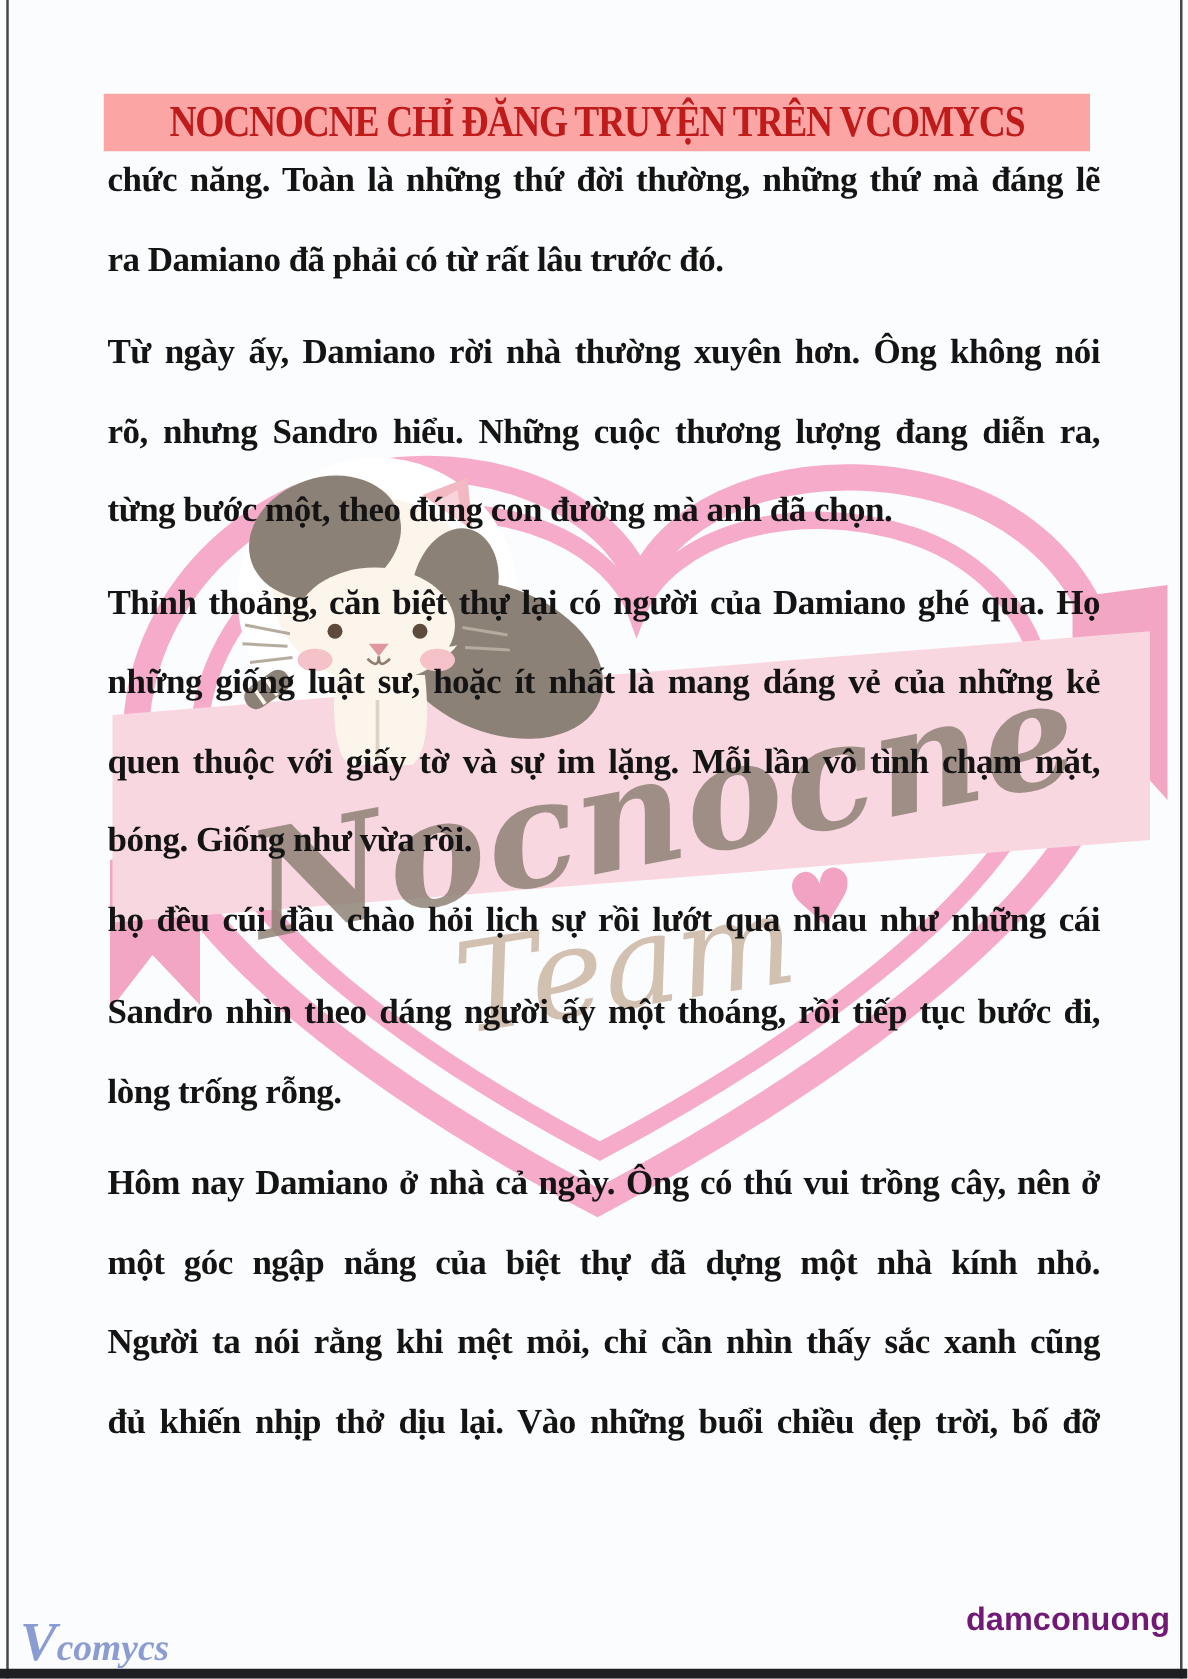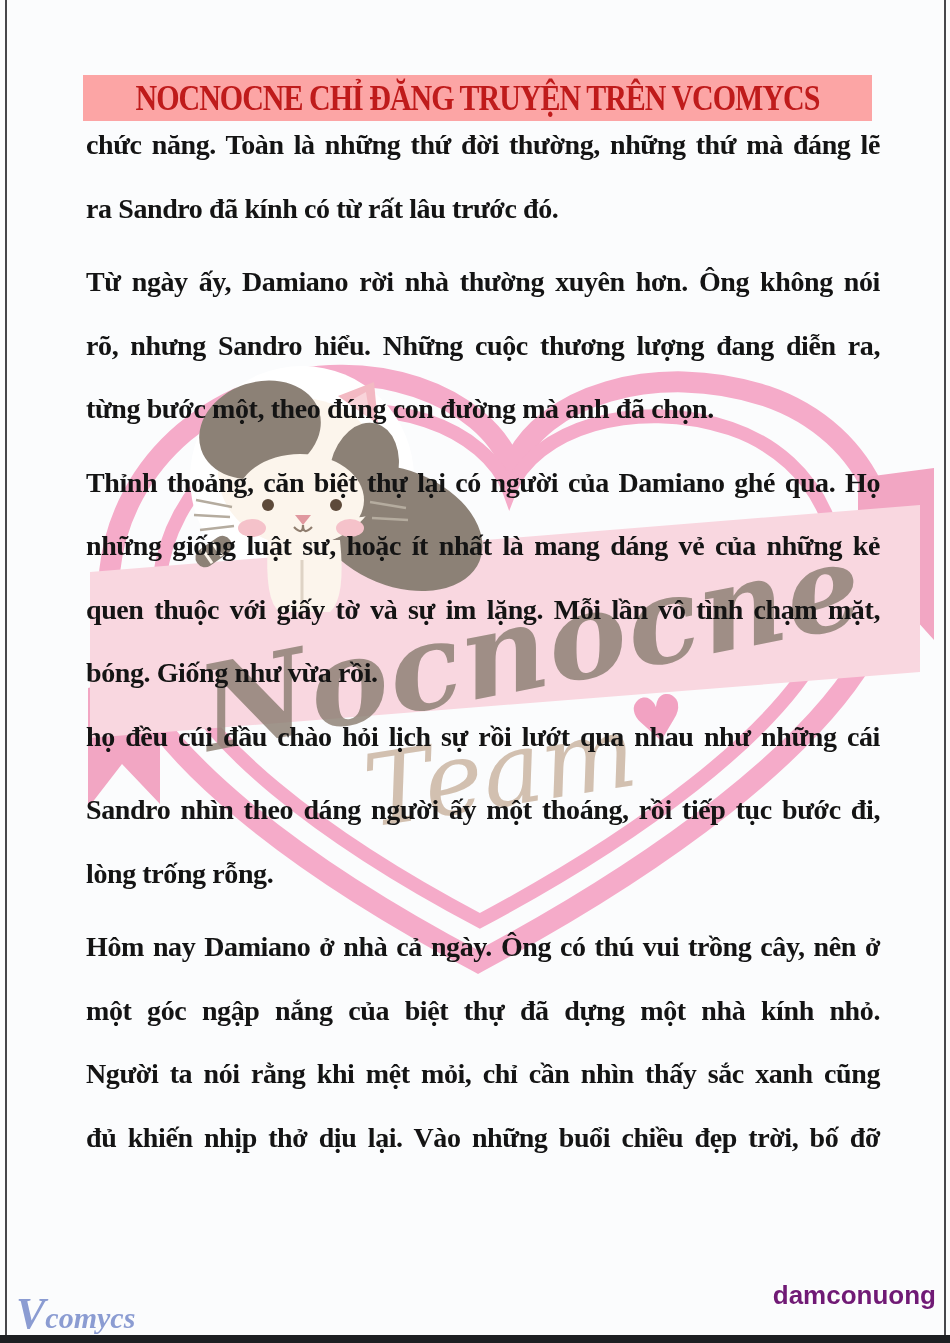--- a/index.html
+++ b/index.html
@@ -102,21 +102,21 @@
   </g>
 
   <text x="530" y="688" text-anchor="middle" transform="rotate(-11 530 640)" font-family="DejaVu Serif, serif" font-style="italic" font-weight="bold" font-size="118" letter-spacing="2" fill="#8b7e72" fill-opacity="0.82">Nocnocne</text>
   <text x="500" y="806" text-anchor="middle" transform="rotate(-9 500 770)" font-family="DejaVu Serif, serif" font-style="italic" font-size="100" fill="#cab5a2" fill-opacity="0.85">Team</text>
   <text x="630" y="742" transform="rotate(-9 650 720)" font-family="DejaVu Sans, sans-serif" font-size="62" fill="#f2a2c2">♥</text>
 </svg>
 
 <div class="text-block">
   <div class="para">
     <div class="line j">chức năng. Toàn là những thứ đời thường, những thứ mà đáng lẽ</div>
-    <div class="line e">ra Sandro đã kính có từ rất lâu trước đó.</div>
+    <div class="line e">ra Damiano đã phải có từ rất lâu trước đó.</div>
   </div>
   <div class="para">
     <div class="line j">Từ ngày ấy, Damiano rời nhà thường xuyên hơn. Ông không nói</div>
     <div class="line j">rõ, nhưng Sandro hiểu. Những cuộc thương lượng đang diễn ra,</div>
     <div class="line e">từng bước một, theo đúng con đường mà anh đã chọn.</div>
   </div>
   <div class="para">
     <div class="line j">Thỉnh thoảng, căn biệt thự lại có người của Damiano ghé qua. Họ</div>
     <div class="line j">những giống luật sư, hoặc ít nhất là mang dáng vẻ của những kẻ</div>
     <div class="line j">quen thuộc với giấy tờ và sự im lặng. Mỗi lần vô tình chạm mặt,</div>

